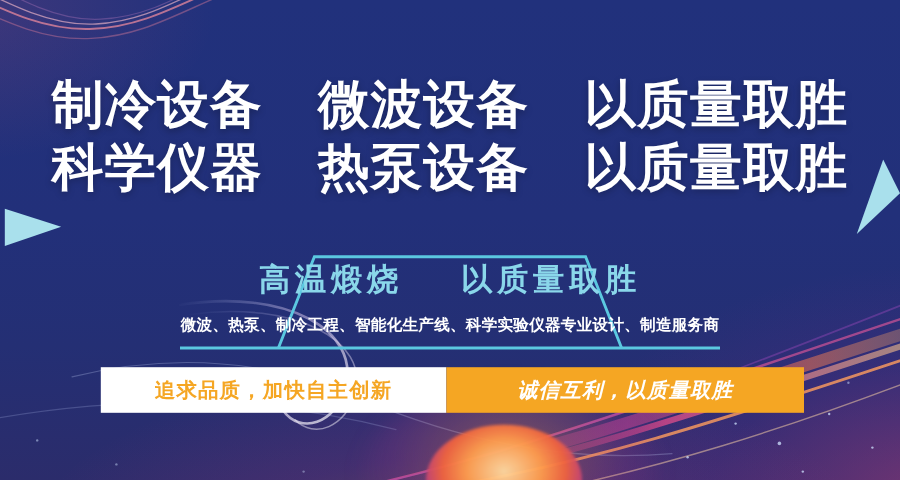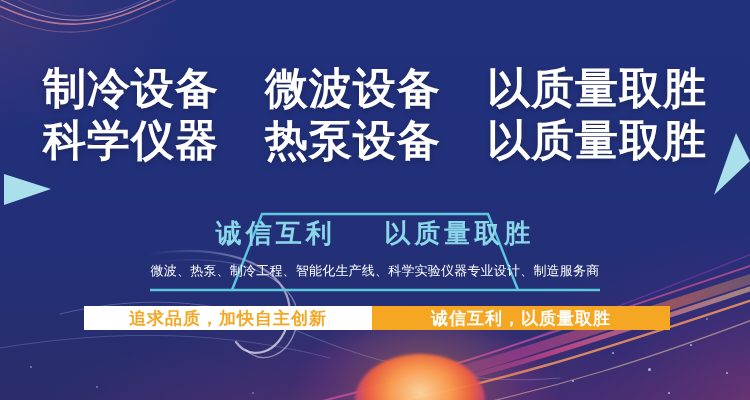--- a/index.html
+++ b/index.html
@@ -81,34 +81,34 @@
     font-size:26px; line-height:34px; font-weight:700;
     letter-spacing:4px;
     white-space:nowrap;
   }
   .mid .gap2 { display:inline-block; width:26px; }
 
   .subtitle {
     position:absolute; left:0; right:0; top:262px;
     text-align:center;
     color:#ffffff;
-    font-size:13px; line-height:18px; font-weight:400;
+    font-size:13px; line-height:18px; font-weight:700;
     letter-spacing:.2px;
     white-space:nowrap;
   }
 
   
-  .slogans { position:absolute; left:84px; top:306px; display:flex; height:24px; }
+  .slogans { position:absolute; left:84px; top:306px; display:flex; height:38px; }
   .slogan {
     display:flex; align-items:center; justify-content:center;
     font-size:17px; font-weight:700; letter-spacing:1px;
     white-space:nowrap;
   }
   .slogan-a { width:288px; background:#ffffff; color:#f5a623; }
-  .slogan-b { width:298px; background:#f5a623; color:#ffffff; }
+  .slogan-b { width:298px; background:#f5a623; color:#ffffff;font-style:italic; }
 </style>
 </head>
 <body>
 
 <div id="banner">
 
   <div class="streak tl-wrap">
     <svg width="230" height="90" viewBox="0 0 230 90">
       <g fill="none" stroke-linecap="round">
         <path d="M-10 10 C 40 34, 70 48, 108 46 C 150 44, 178 26, 226 6" stroke="#e8889c" stroke-width="1.6" opacity=".75"></path>
@@ -199,21 +199,21 @@
   </div>
 
   <div class="trap">
     <svg width="450" height="92" viewBox="0 0 450 92">
       <path d="M82 90 L112 14 L338 14 L368 90" fill="none" stroke="#5bc8e0" stroke-width="2.4" stroke-linejoin="miter"></path>
       <path d="M0 90 L450 90" stroke="#5bc8e0" stroke-width="2.4"></path>
     </svg>
   </div>
 
   <div class="mid">
-    <span>诚信互利</span>
+    <span>高温煅烧</span>
     <span class="gap2"></span>
     <span>以质量取胜</span>
   </div>
 
   <div class="subtitle">微波、热泵、制冷工程、智能化生产线、科学实验仪器专业设计、制造服务商</div>
 
   <div class="slogans">
     <div class="slogan slogan-a">追求品质，加快自主创新</div>
     <div class="slogan slogan-b">诚信互利，以质量取胜</div>
   </div>

